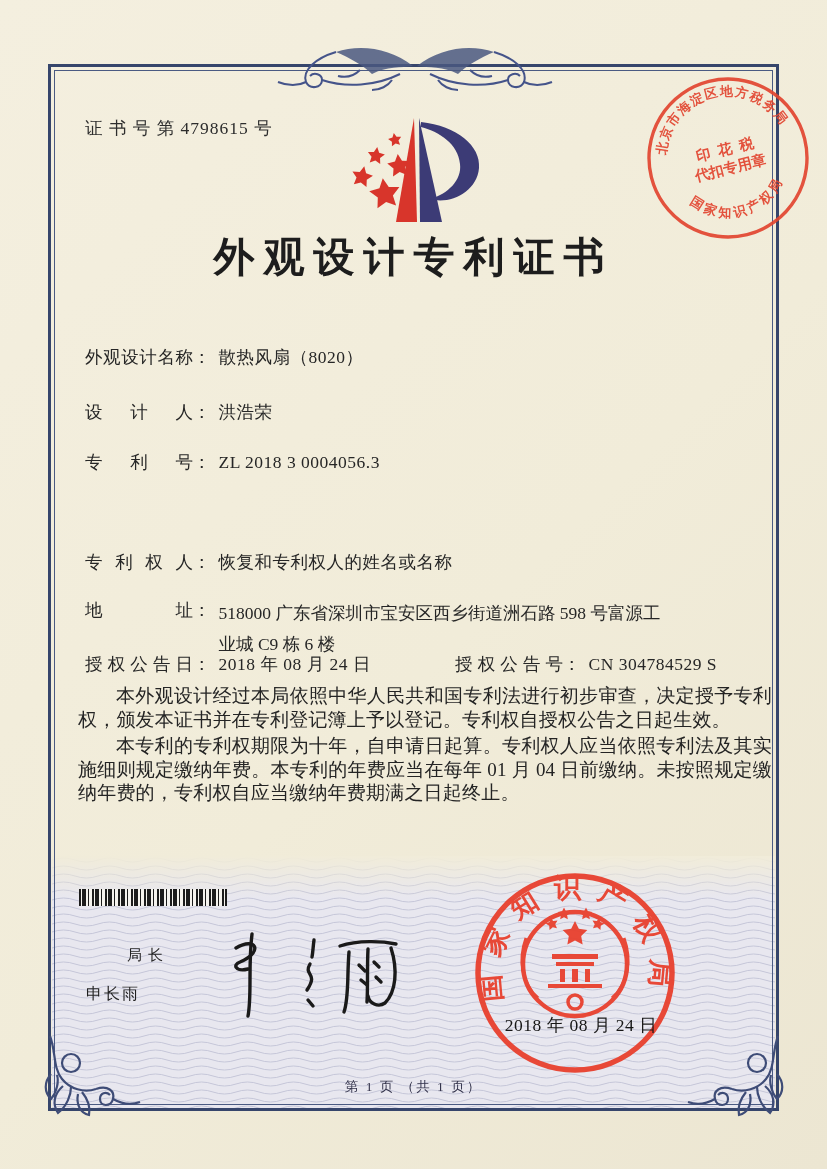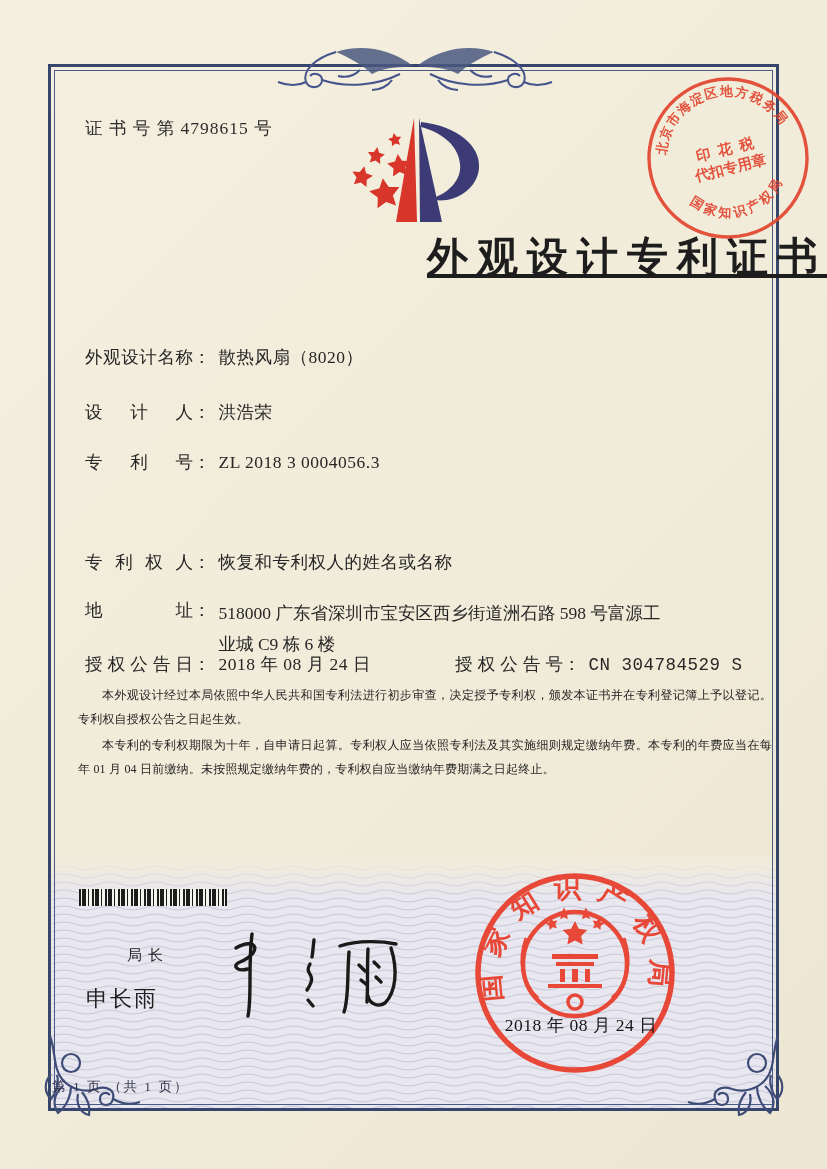--- a/index.html
+++ b/index.html
@@ -20,51 +20,51 @@
            background:linear-gradient(#f1ecd9 0%, rgba(241,236,217,0) 100%); }
 
   .cert-no { position:absolute; left:85px; top:116px; font-size:17.5px; letter-spacing:1px;
              color:#2d2d2d; z-index:4; }
 
   .logo { position:absolute; left:338px; top:110px; width:160px; height:128px; z-index:4; }
 
   .stamp-tax { position:absolute; left:643px; top:73px; width:170px; height:170px;
                transform:rotate(-14deg); z-index:6; opacity:.92; }
 
-  .title { position:absolute; left:0; top:230px; width:827px; text-align:right;
-           font-size:41px; font-weight:700; letter-spacing:9px; color:#1d1d1d; z-index:4;text-decoration:underline; }
+  .title { position:absolute; left:0; top:230px; width:827px; text-align:center;
+           font-size:41px; font-weight:700; letter-spacing:9px; color:#1d1d1d; z-index:4; }
 
   .frow { position:absolute; left:85px; width:660px; font-size:17.5px; color:#262626; z-index:4; }
   .flabel { display:inline-block; width:108px; text-align:justify; text-align-last:justify; }
   .fcolon { display:inline-block; margin-right:8px; }
   .fval { letter-spacing:.5px;margin-top:22px; }
   .addr-val { display:inline-block; vertical-align:top; max-width:540px; line-height:31px; }
-  .grant-no-group { position:absolute; left:370px; top:0; white-space:nowrap;font-family:Liberation Mono, monospace; }
+  .grant-no-group { position:absolute; left:370px; top:0; white-space:nowrap; }
 
   .paras { position:absolute; left:78px; top:684px; width:694px; z-index:4; color:#242424; }
-  .paras p { font-size:12px; line-height:23.6px; text-align:justify; text-indent:2em;
+  .paras p { font-size:19px; line-height:23.6px; text-align:justify; text-indent:2em;
              margin-bottom:3px; letter-spacing:.2px; }
 
   .barcode { position:absolute; left:79px; top:889px; width:148px; height:17px; z-index:4;
      background:
        repeating-linear-gradient(90deg,#1c1c1c 0 2px,#f5f3ee 2px 3px,#1c1c1c 3px 7px,
          #f5f3ee 7px 9px,#1c1c1c 9px 10px,#f5f3ee 10px 13px); }
 
   .signer-title { position:absolute; left:86px; top:946px; font-size:15px; color:#1f1f1f;
                   letter-spacing:6px; z-index:4;margin-left:41px; }
-  .signer-name  { position:absolute; left:86px; top:984px; font-size:22px; color:#1f1f1f;
+  .signer-name  { position:absolute; left:86px; top:984px; font-size:16px; color:#1f1f1f;
                   letter-spacing:2px; z-index:4; }
   .signature { position:absolute; left:222px; top:918px; width:210px; height:104px; z-index:5; }
 
   .seal-office { position:absolute; left:468px; top:866px; width:214px; height:214px; z-index:4;
                  opacity:.95; }
   .seal-date { position:absolute; left:492px; top:1013px; width:178px; text-align:center;
                font-size:17.5px; color:#161616; z-index:5; letter-spacing:.5px; }
 
-  .footer { position:absolute; left:52px; top:1078px; width:723px; text-align:left;
+  .footer { position:absolute; left:52px; top:1078px; width:723px; text-align:center;
             font-size:13.5px; color:#34344c; letter-spacing:2px; z-index:4; }
 
   .orn-top { position:absolute; left:270px; top:36px; width:290px; height:64px; z-index:4; }
   .orn-bl  { position:absolute; left:40px;  top:1032px; width:104px; height:88px; z-index:4; }
   .orn-br  { position:absolute; left:684px; top:1032px; width:104px; height:88px; z-index:4;
              transform:scaleX(-1); }
 </style>
 </head>
 <body>
 

